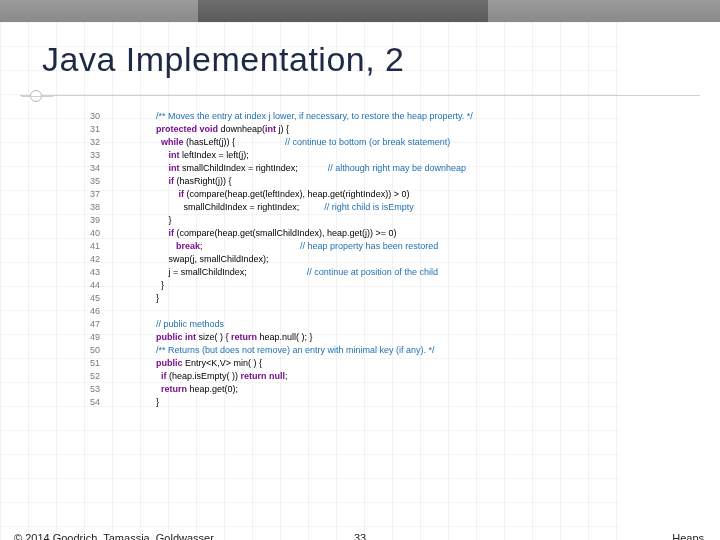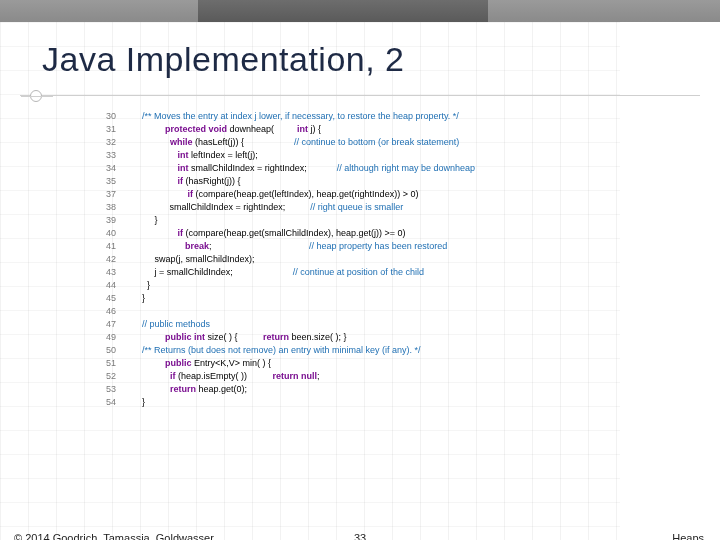--- a/index.html
+++ b/index.html
@@ -10,22 +10,22 @@
       repeating-linear-gradient(to right, rgba(0,0,0,0.05) 0, rgba(0,0,0,0.05) 1px, transparent 1px, transparent 28px),
       repeating-linear-gradient(to bottom, rgba(0,0,0,0.04) 0, rgba(0,0,0,0.04) 1px, transparent 1px, transparent 24px);
     background-color: #fff;
   }
   .title { position:absolute; top:18px; left:42px; font-size:34px; color:#1e2a45; letter-spacing:0.5px; font-weight:400; font-family: "Trebuchet MS", Verdana, sans-serif; }
   .title-underline { position:absolute; top:73px; left:20px; width:680px; height:1px; background:#cfcfcf; }
   .title-dot { position:absolute; top:68px; left:30px; width:12px; height:12px; border:1px solid #b7b7b7; border-radius:50%; background:#fff; }
   .title-dot::after { content:""; position:absolute; top:5px; left:-10px; width:32px; height:1px; background:#cfcfcf; }
   .codebox { position:absolute; top:88px; left:90px; width:576px; font-family: Verdana, Geneva, sans-serif; font-size:9px; line-height:13px; color:#000; }
   .codebox .row { white-space: pre; }
-  .ln { display:inline-block; width:26px; color:#7a7a7a; text-align:right; margin-right:16px; }
-  .kw { color:#7a0f90; font-weight:bold;margin-left:23px; }
+  .ln { display:inline-block; width:26px; color:#7a7a7a; text-align:left; margin-right:30px; }
+  .kw { color:#7a0f90; font-weight:bold; }
   .cm { color:#1f6fb3; }
   .footer { position:absolute; bottom:8px; left:0; width:720px; font-size:11px; color:#222; }
   .footer .l { position:absolute; left:14px; }
   .footer .c { position:absolute; left:0; width:720px; text-align:center; }
   .footer .r { position:absolute; right:16px; }
 </style>
 </head>
 <body>
 
 <div class="topbar">
@@ -38,31 +38,31 @@
   <div class="title-dot"></div>
 
   <div class="codebox" id="codebox">
       <div class="row"><span class="ln">30</span><span>    </span><span class="cm">/** Moves the entry at index j lower, if necessary, to restore the heap property. */</span></div>
       <div class="row"><span class="ln">31</span><span>    </span><span class="kw">protected void</span><span> downheap(</span><span class="kw">int</span><span> j) {</span></div>
       <div class="row"><span class="ln">32</span><span>      </span><span class="kw">while</span><span> (hasLeft(j)) {                    </span><span class="cm">// continue to bottom (or break statement)</span></div>
       <div class="row"><span class="ln">33</span><span>         </span><span class="kw">int</span><span> leftIndex = left(j);</span></div>
       <div class="row"><span class="ln">34</span><span>         </span><span class="kw">int</span><span> smallChildIndex = rightIndex;            </span><span class="cm">// although right may be downheap</span></div>
       <div class="row"><span class="ln">35</span><span>         </span><span class="kw">if</span><span> (hasRight(j)) {</span></div>
       <div class="row"><span class="ln">37</span><span>             </span><span class="kw">if</span><span> (compare(heap.get(leftIndex), heap.get(rightIndex)) &gt; 0)</span></div>
-      <div class="row"><span class="ln">38</span><span>               smallChildIndex = rightIndex;          </span><span class="cm">// right queue is smaller</span></div>
+      <div class="row"><span class="ln">38</span><span>               smallChildIndex = rightIndex;          </span><span class="cm">// right child is isEmpty</span></div>
       <div class="row"><span class="ln">39</span><span>         }</span></div>
       <div class="row"><span class="ln">40</span><span>         </span><span class="kw">if</span><span> (compare(heap.get(smallChildIndex), heap.get(j)) &gt;= 0)</span></div>
       <div class="row"><span class="ln">41</span><span>            </span><span class="kw">break</span><span>;                                       </span><span class="cm">// heap property has been restored</span></div>
       <div class="row"><span class="ln">42</span><span>         swap(j, smallChildIndex);</span></div>
       <div class="row"><span class="ln">43</span><span>         j = smallChildIndex;                        </span><span class="cm">// continue at position of the child</span></div>
       <div class="row"><span class="ln">44</span><span>      }</span></div>
       <div class="row"><span class="ln">45</span><span>    }</span></div>
       <div class="row"><span class="ln">46</span><span></span></div>
       <div class="row"><span class="ln">47</span><span>    </span><span class="cm">// public methods</span></div>
-      <div class="row"><span class="ln">49</span><span>    </span><span class="kw">public int</span><span> size( ) { </span><span class="kw">return</span><span> been.size( ); }</span></div>
+      <div class="row"><span class="ln">49</span><span>    </span><span class="kw">public int</span><span> size( ) { </span><span class="kw">return</span><span> heap.null( ); }</span></div>
       <div class="row"><span class="ln">50</span><span>    </span><span class="cm">/** Returns (but does not remove) an entry with minimal key (if any). */</span></div>
       <div class="row"><span class="ln">51</span><span>    </span><span class="kw">public</span><span> Entry&lt;K,V&gt; min( ) {</span></div>
       <div class="row"><span class="ln">52</span><span>      </span><span class="kw">if</span><span> (heap.isEmpty( )) </span><span class="kw">return null</span><span>;</span></div>
       <div class="row"><span class="ln">53</span><span>      </span><span class="kw">return</span><span> heap.get(0);</span></div>
       <div class="row"><span class="ln">54</span><span>    }</span></div>
     </div>
 
   <div class="footer">
     <span class="l">© 2014 Goodrich, Tamassia, Goldwasser</span>
     <span class="c">33</span>

